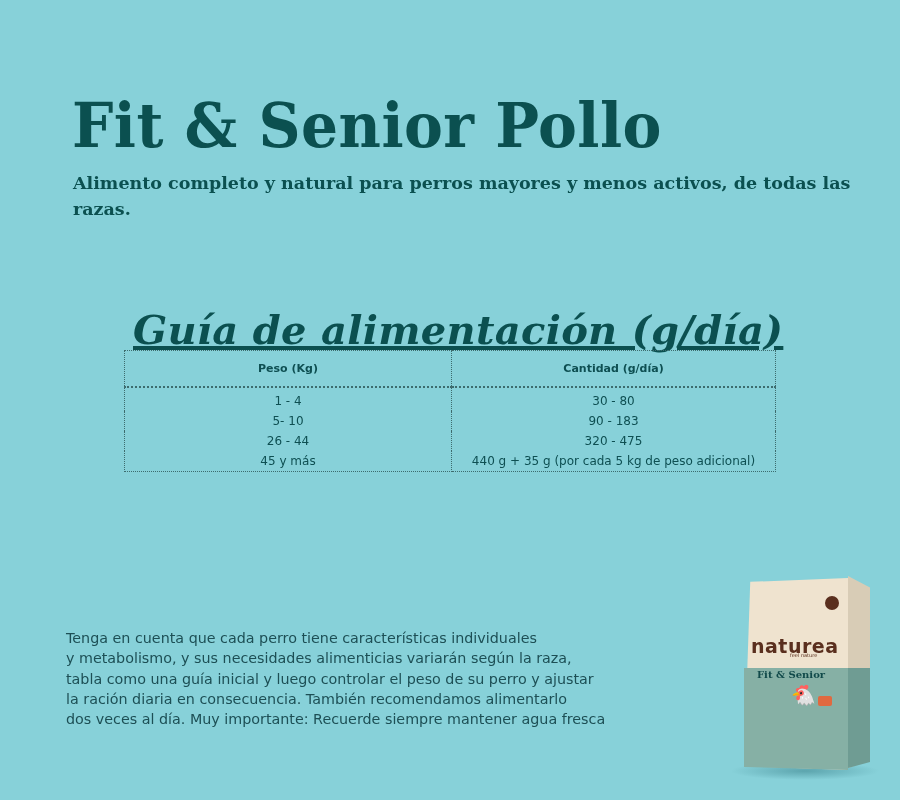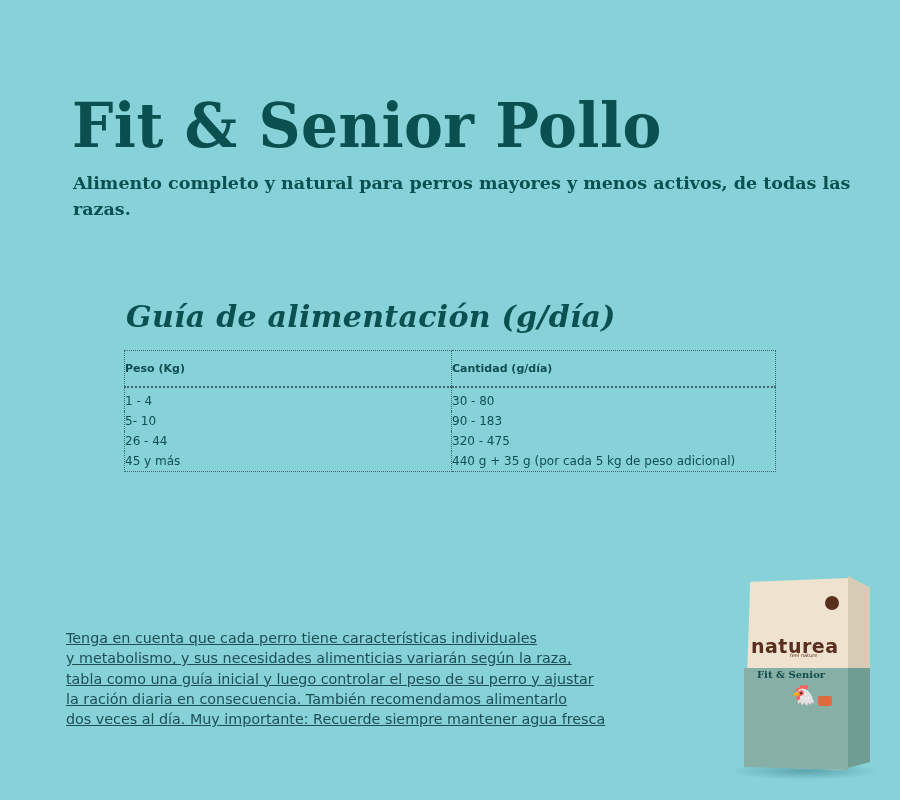--- a/index.html
+++ b/index.html
@@ -19,46 +19,47 @@
   }
   .subtitle {
     position: absolute; left: 73px; top: 170px; width: 800px;
     font-family: "DejaVu Serif", serif;
     font-weight: bold; font-size: 17.5px; line-height: 26px;
     color: #0b5050; margin: 0;
   }
   .guide-title {
     position: absolute; left: 125px; top: 298px;
     font-family: "DejaVu Serif", serif; font-style: italic;
-    font-size: 30px; color: #0b5050; margin: 1px;
+    font-size: 40px; color: #0b5050; margin: 8px;
     letter-spacing: 0.3px;
+    text-decoration: underline;
   }
   table.feed {
     position: absolute; left: 124px; top: 350px; width: 652px;
     border-collapse: collapse;
     font-family: "DejaVu Sans", sans-serif;
     color: #0e4f52;
   }
   table.feed th, table.feed td {
     border-left: 1px dotted #3d6c6e; border-right: 1px dotted #3d6c6e;
-    text-align: left; padding: 0;
+    text-align: center; padding: 0;
   }
   table.feed th {
     height: 35px; font-size: 11px; font-weight: bold;
     border-top: 1px dotted #3d6c6e;
     border-bottom: 2px dotted #3d6c6e;
   }
   table.feed td { font-size: 12px; height: 20px; line-height: 20px; }
   table.feed tr:first-child td { padding-top: 3px; }
   table.feed tr:last-child td { border-bottom: 1px dotted #3d6c6e; }
   .col1 { width: 326px; }
   .note {
     position: absolute; left: 66px; top: 628px; width: 640px;
     font-family: "DejaVu Sans", sans-serif; font-size: 14.3px; line-height: 20.3px;
-    color: #1d4f55; margin: 0; text-decoration: underline;
+    color: #1d4f55; margin: 0;
   }
   .note span { display: block; white-space: nowrap; }
   
   .bag-wrap { position: absolute; left: 720px; top: 570px; width: 170px; height: 230px; }
   .bag-shadow { position: absolute; left: 10px; top: 192px; width: 150px; height: 18px;
     background: radial-gradient(ellipse at center, rgba(40,110,120,0.45), rgba(135,209,217,0) 70%); }
   .bag-front { position: absolute; left: 24px; top: 8px; width: 104px; height: 192px;
     background: #efe3cf; clip-path: polygon(6% 2%, 100% 0%, 100% 100%, 0% 98%); }
   .bag-side { position: absolute; left: 128px; top: 6px; width: 22px; height: 192px;
     background: #d8ccb6; clip-path: polygon(0% 0%, 100% 6%, 100% 96%, 0% 100%); }

